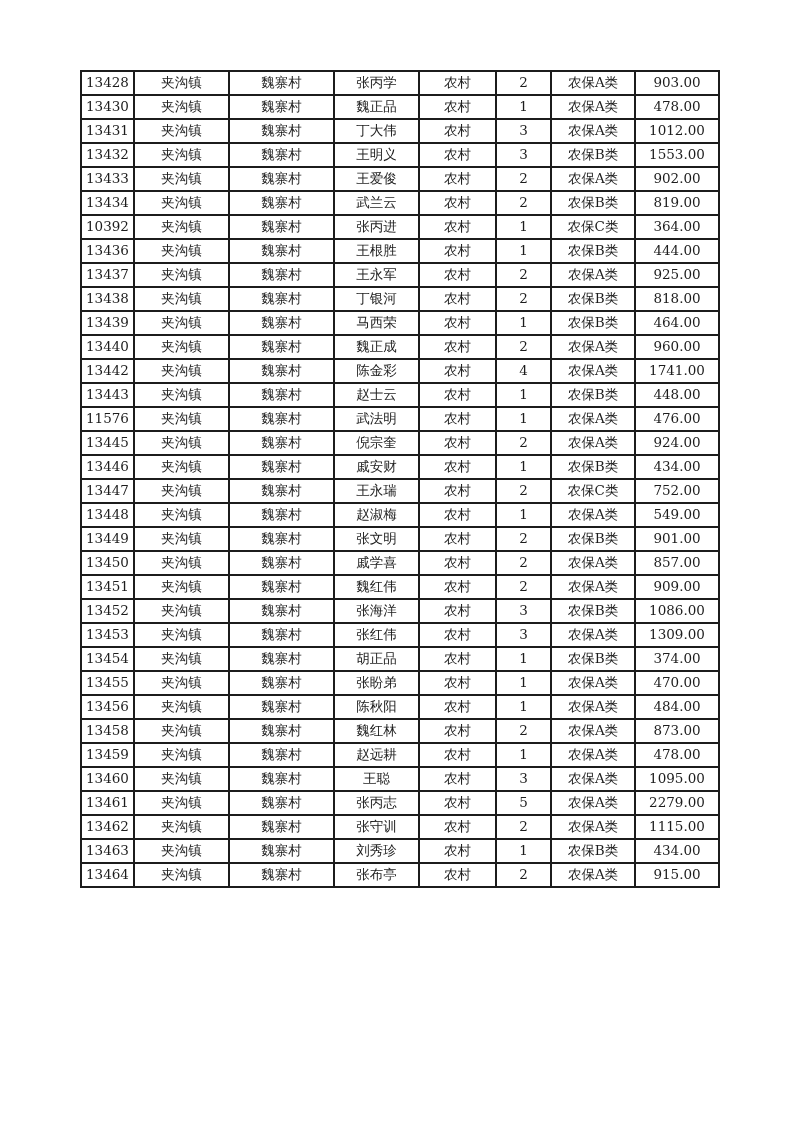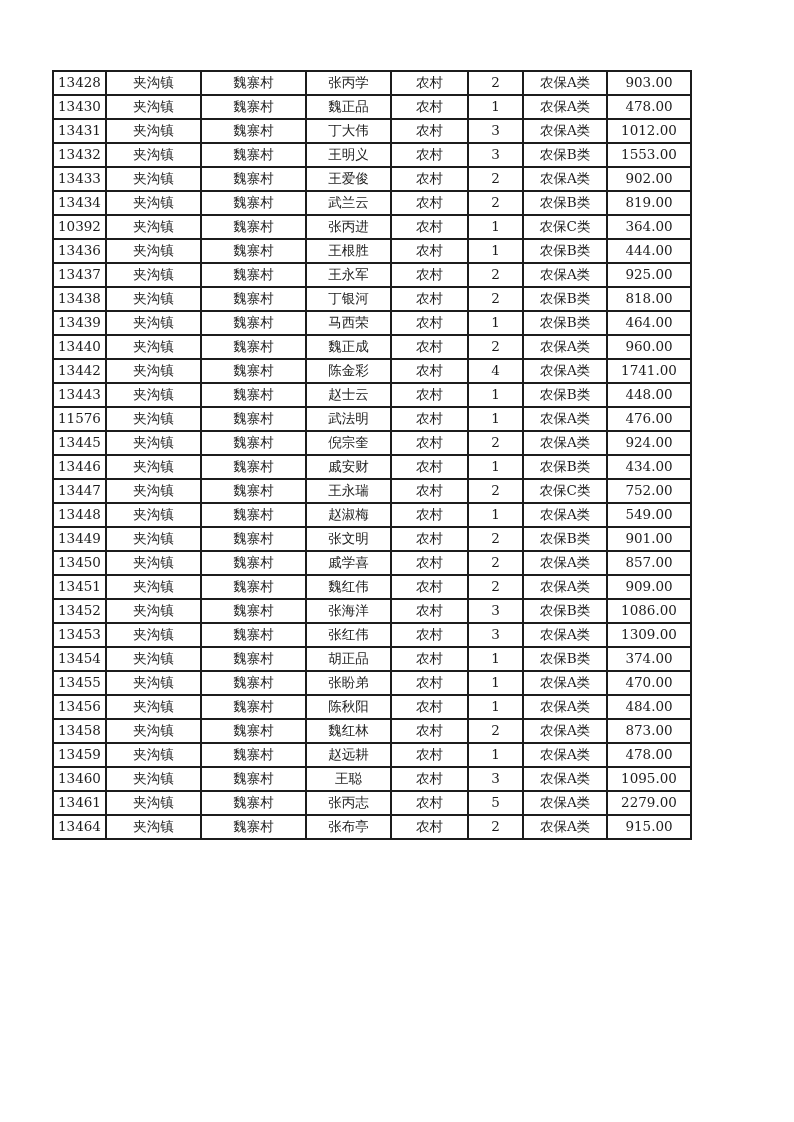--- a/index.html
+++ b/index.html
@@ -11,21 +11,21 @@
   body{
     width:794px;height:1122px;
     background:var(--page_bg);
     position:relative;
     overflow:hidden;
     font-family:"DejaVu Serif","Liberation Serif",serif;
     color:var(--text);
   }
   .doc-table{
     position:absolute;
-    left:52px;top:70px;
+    left:80px;top:70px;
     width:638px;
     border-collapse:collapse;
     table-layout:fixed;
   }
   .doc-table td{
     border:2px solid var(--border);
     height:22px;
     padding:0 2px;
     text-align:center;
     vertical-align:middle;
@@ -354,20 +354,40 @@
         <td>13461</td>
         <td>夹沟镇</td>
         <td>魏寨村</td>
         <td>张丙志</td>
         <td>农村</td>
         <td>5</td>
         <td>农保A类</td>
         <td>2279.00</td>
       </tr>
       <tr>
+        <td>13462</td>
+        <td>夹沟镇</td>
+        <td>魏寨村</td>
+        <td>张守训</td>
+        <td>农村</td>
+        <td>2</td>
+        <td>农保A类</td>
+        <td>1115.00</td>
+      </tr>
+      <tr>
+        <td>13463</td>
+        <td>夹沟镇</td>
+        <td>魏寨村</td>
+        <td>刘秀珍</td>
+        <td>农村</td>
+        <td>1</td>
+        <td>农保B类</td>
+        <td>434.00</td>
+      </tr>
+      <tr>
         <td>13464</td>
         <td>夹沟镇</td>
         <td>魏寨村</td>
         <td>张布亭</td>
         <td>农村</td>
         <td>2</td>
         <td>农保A类</td>
         <td>915.00</td>
       </tr>
     </tbody>

